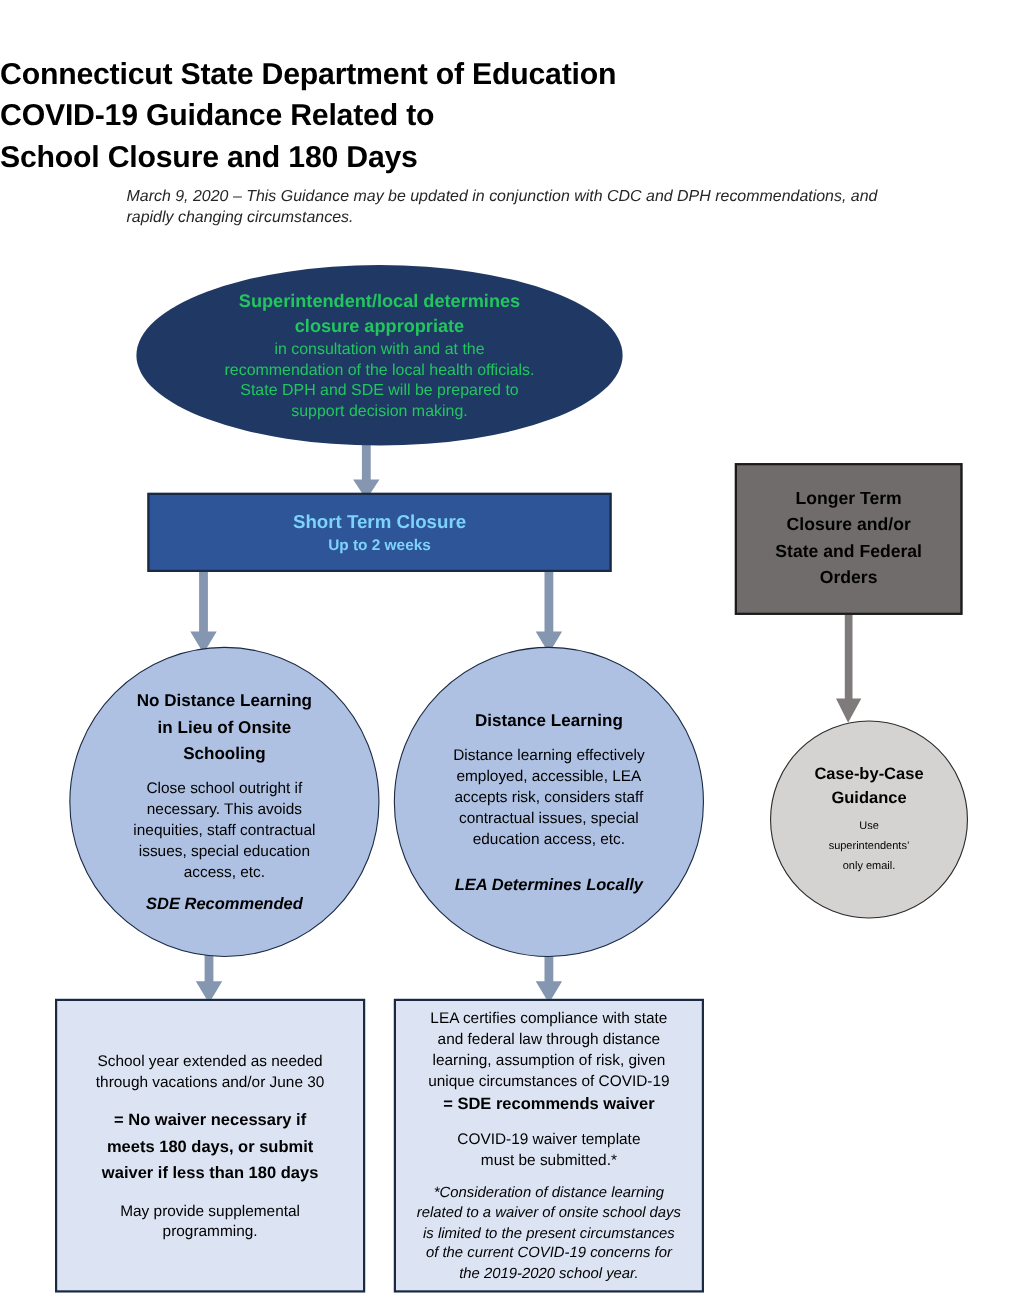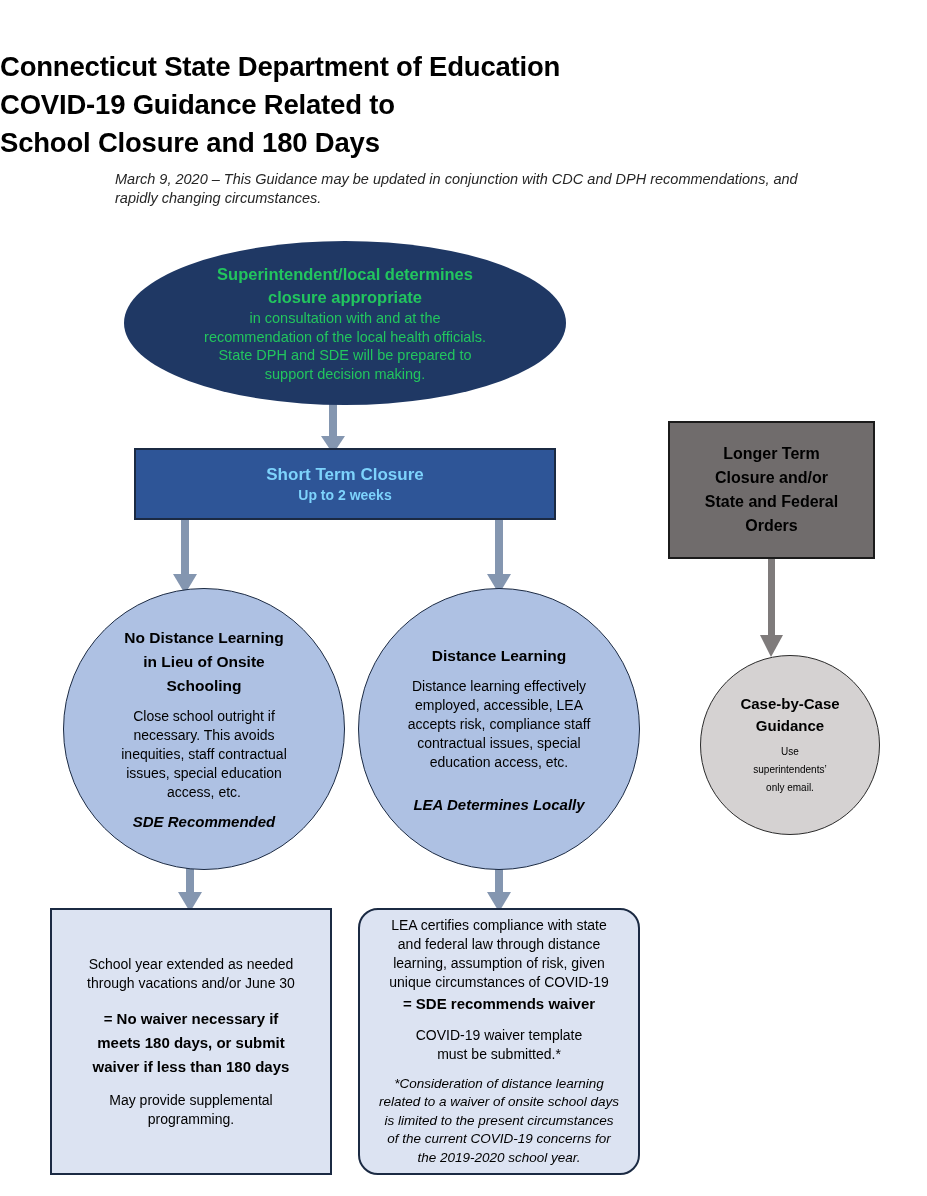--- a/index.html
+++ b/index.html
@@ -182,21 +182,20 @@
     width: 282px;
     height: 267px;
     padding: 0 18px;
   }
   .box-bm {
     left: 358px;
     top: 908px;
     width: 282px;
     height: 267px;
     padding: 0 12px;
-    border-radius: 20px;
   }
   .box-bottom .bd {
     font-size: 14px;
     line-height: 19px;
   }
   .box-bottom .bdb {
     font-size: 15px;
     font-weight: bold;
     line-height: 24px;
   }
@@ -286,21 +285,21 @@
     <p class="bd">access, etc.</p>
     <div class="tspacer"></div>
     <p class="em">SDE Recommended</p>
   </div>
 
   <div class="node circle circle-mid">
     <p class="hd">Distance Learning</p>
     <div class="tspacer"></div>
     <p class="bd">Distance learning effectively</p>
     <p class="bd">employed, accessible, LEA</p>
-    <p class="bd">accepts risk, compliance staff</p>
+    <p class="bd">accepts risk, considers staff</p>
     <p class="bd">contractual issues, special</p>
     <p class="bd">education access, etc.</p>
     <div class="tspacer" style="height:22px;"></div>
     <p class="em">LEA Determines Locally</p>
   </div>
 
   <div class="node circle circle-right">
     <p class="hd">Case-by-Case</p>
     <p class="hd">Guidance</p>
     <div class="tspacer" style="height:6px;"></div>

